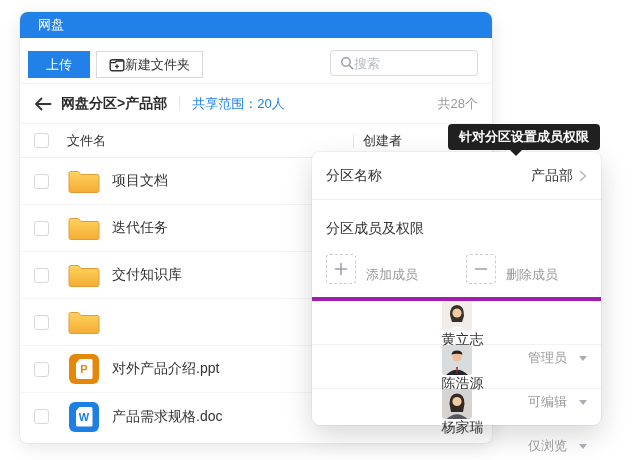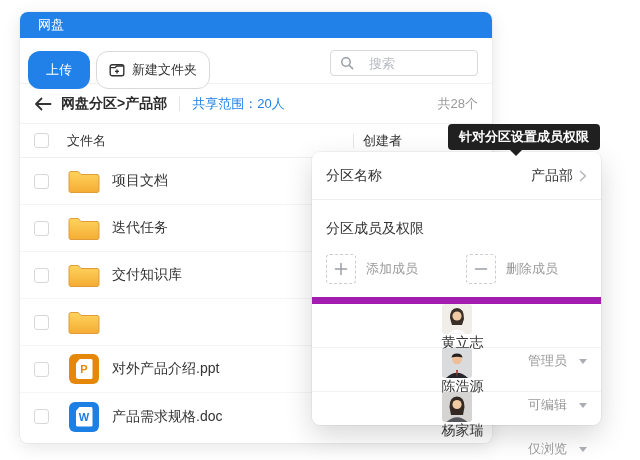--- a/index.html
+++ b/index.html
@@ -8,28 +8,28 @@
 
   
   .window { position:absolute; left:20px; top:12px; width:472px; height:431px;
             background:#fff; border-radius:8px;
             box-shadow:0 4px 18px rgba(0,0,0,.10), 0 0 0 1px rgba(0,0,0,.03); }
   .titlebar { height:26px; background:#2181E8; border-radius:8px 8px 0 0;
               color:#fff; font-size:13px; line-height:26px; padding-left:18px; }
 
   .toolbar { position:relative; height:46px; border-bottom:1px solid #EEF0F3; }
   .btn { display:inline-flex; align-items:center; justify-content:center;
-         height:38px; border-radius:12px; font-size:13px; cursor:pointer; }
+         height:27px; border-radius:0; font-size:13px; cursor:pointer; }
   .btn-upload { position:absolute; left:8px; top:13px; width:62px;
                 background:#2181E8; color:#fff; border:none; }
   .btn-newfolder { position:absolute; left:76px; top:13px; padding:0 12px;
-                   background:#fff; border:1px solid #D9D9D9; color:#333; gap:7px; }
+                   background:#fff; border:1px solid #D9D9D9; color:#333; }
   .searchbox { position:absolute; right:14px; top:12px; width:148px; height:26px;
                border:1px solid #D9D9D9; border-radius:4px; display:flex;
-               align-items:center; padding:0 9px; gap:15px; background:#fff; }
+               align-items:center; padding:0 9px; gap:0; background:#fff; }
   .searchbox input { border:none; outline:none; width:100%; font-size:13px;
                      font-family:inherit; color:#333; background:transparent; }
   .searchbox input::placeholder { color:#B5B9BF; }
 
   .breadcrumb { height:40px; border-bottom:1px solid #EEF0F3; display:flex;
                 align-items:center; padding:0 14px; }
   .bc-path { font-size:14px; font-weight:bold; color:#2b2b2b; margin-left:9px; }
   .bc-sep { width:1px; height:15px; background:#E3E5E8; margin:0 12px; }
   .bc-share { font-size:13px; color:#2080E8; }
   .bc-count { margin-left:auto; font-size:13px; color:#999; }
@@ -62,22 +62,22 @@
   
   .popup { position:absolute; left:312px; top:152px; width:289px; height:273px;
            background:#fff; border-radius:8px; z-index:5;
            box-shadow:0 10px 28px rgba(0,0,0,.16), 0 0 0 1px rgba(0,0,0,.04); }
   .p-row1 { height:48px; display:flex; align-items:center; justify-content:space-between;
             padding:0 14px; border-bottom:1px solid #EDEEF0; }
   .p-label { font-size:14px; color:#333; }
   .p-value-wrap { display:flex; align-items:center; gap:6px; cursor:pointer; }
   .p-value { font-size:14px; color:#333; }
   .p-title { padding:20px 14px 16px; font-size:14px; color:#333; }
-  .p-actions { display:flex; align-items:center; padding:0 14px 13px;
-               border-bottom:7px solid #a21caf; }
+  .p-actions { display:flex; align-items:flex-end; padding:0 14px 13px;
+               border-bottom:4px solid #a21caf; }
   .dash-box { width:30px; height:30px; border:1px dashed #C9CCD1; border-radius:4px;
               display:flex; align-items:center; justify-content:center; cursor:pointer; }
   .action-label { font-size:13px; color:#999; margin-left:10px; }
   .p-actions .grp2 { margin-left:48px; }
   .member-row { height:44px; display:flex; align-items:center; padding:0 14px;
                 border-bottom:1px solid #F1F2F4;flex-direction:column; }
   .member-row:last-child { border-bottom:none; border-radius:0 0 8px 8px; }
   .avatar { width:30px; height:30px; border-radius:3px; overflow:hidden; flex:0 0 auto; }
   .m-name { margin-left:12px; font-size:14px; color:#333; }
   .perm { margin-left:auto; display:flex; align-items:center; gap:12px; cursor:pointer; }

